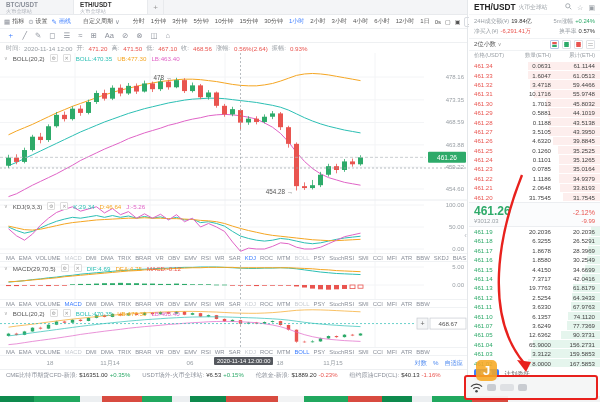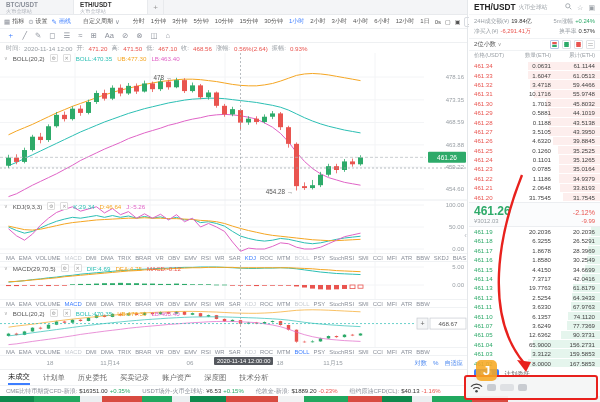--- a/index.html
+++ b/index.html
@@ -590,29 +590,20 @@
   <div class="xaxis">
     <span id="xlabels"><span class="xl" style="left: 50px;">18</span><span class="xl" style="left: 110px;">11月14</span><span class="xl" style="left: 190px;">06</span><span class="xl" style="left: 280px;">18</span><span class="xl" style="left: 333px;">11月15</span></span>
     <span class="xtip">2020-11-14 12:00:00</span>
     <span class="xctl" id="xcontrols">
         <span>对数</span>
         <span>%</span>
         <span>自适应</span>
       </span>
   </div>
 
-  <div class="btabs" id="btabs">
-      <span class="btab on">未成交</span>
-      <span class="btab">计划单</span>
-      <span class="btab">历史委托</span>
-      <span class="btab">买卖记录</span>
-      <span class="btab">账户资产</span>
-      <span class="btab">深度图</span>
-      <span class="btab">技术分析</span>
-    </div>
   <div class="ticker" id="ticker">
       <span class="tk"><span>CME比特币期货CFD-新浪:</span><span class="pr">$16351.00</span><span class="up">+0.35%</span></span>
       <span class="tk"><span>USDT场外-火币全球站:</span><span class="pr">¥6.53</span><span class="up">+0.15%</span></span>
       <span class="tk"><span>伦敦金-新浪:</span><span class="pr">$1889.20</span><span class="down">-0.23%</span></span>
       <span class="tk"><span>纽约原油CFD(CL):</span><span class="pr">$40.13</span><span class="down">-1.16%</span></span>
     </div>
 </div>
 
 <div class="rp">
   <div class="rp-header">

